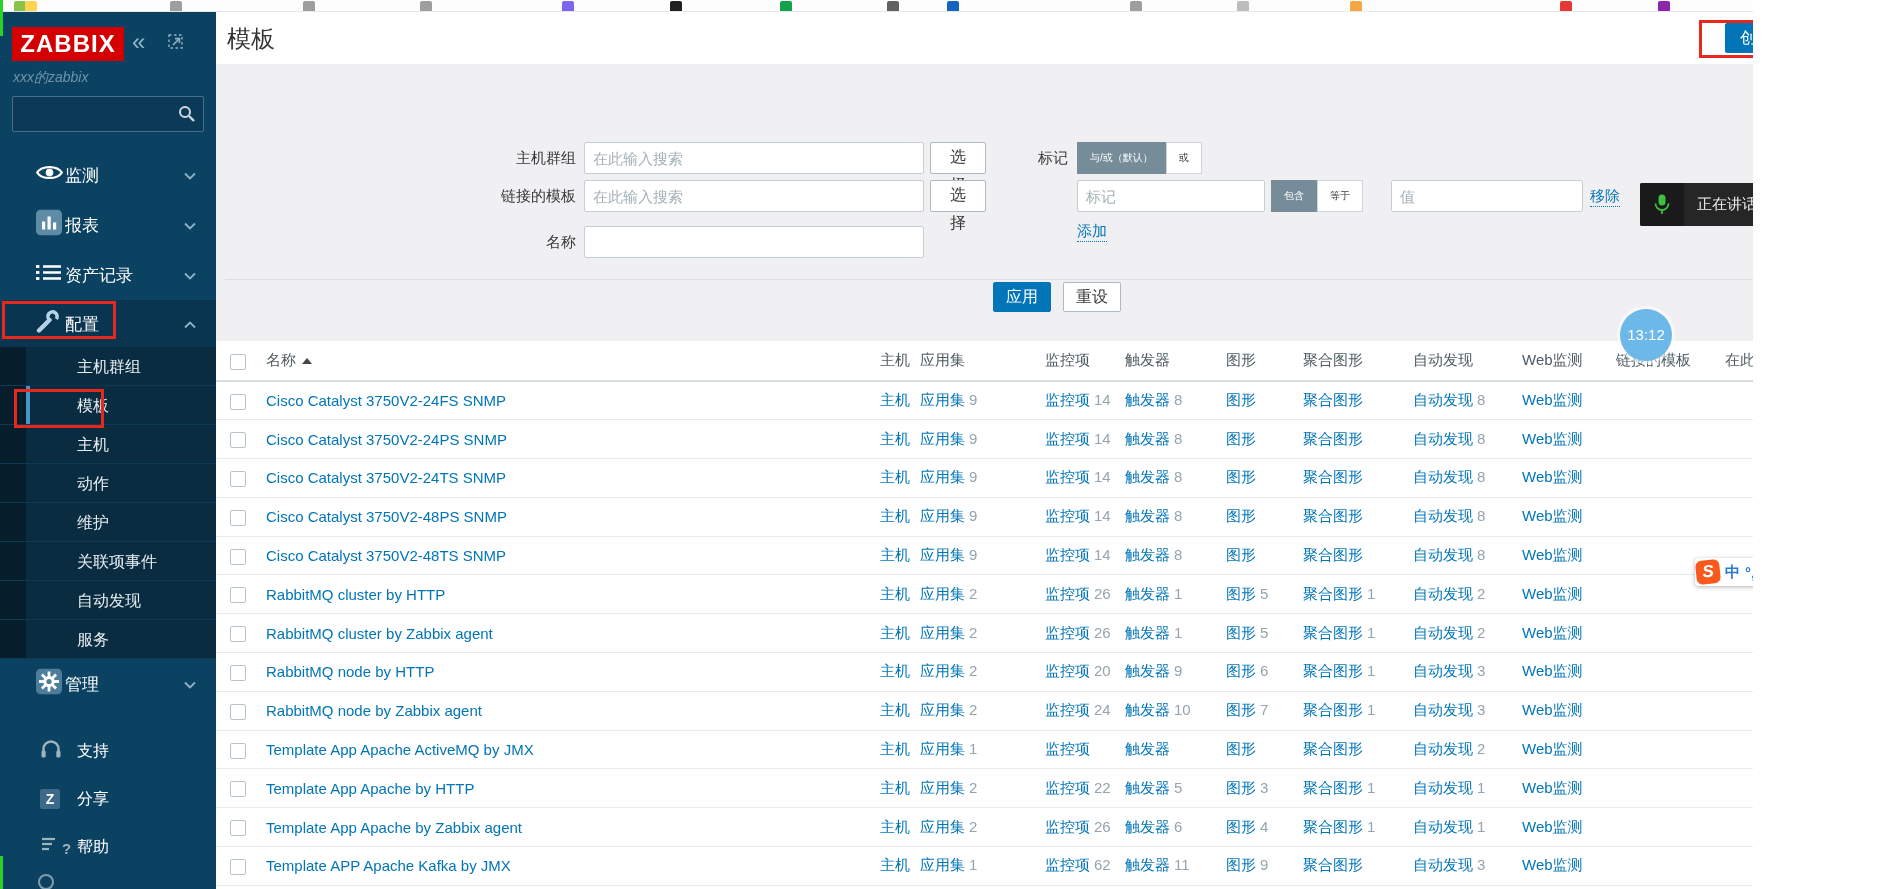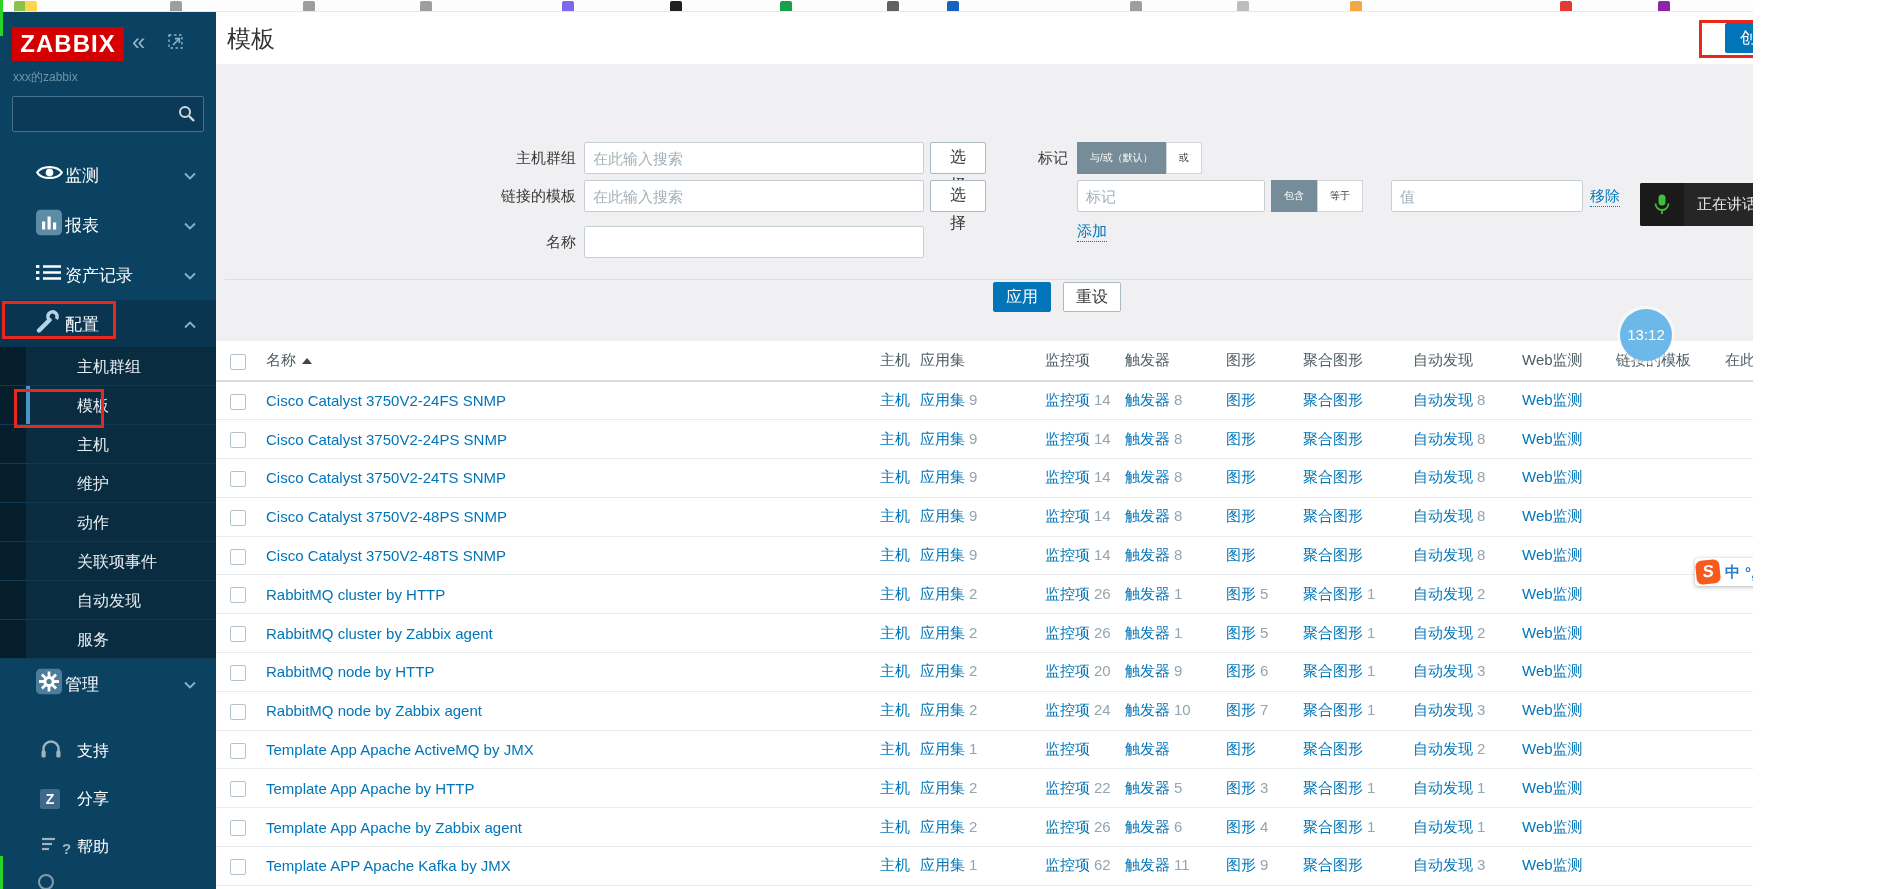--- a/index.html
+++ b/index.html
@@ -10,21 +10,21 @@
   
   .topstrip { position:absolute; left:0; top:0; width:1887px; height:12px; background:#fdfdfd; border-bottom:1px solid #e8e8e8; z-index:40; }
   .favicon { position:absolute; top:1px; width:12px; height:10px; border-radius:2px 2px 0 0; }
 
   
   .sidebar { position:absolute; left:0; top:12px; width:216px; height:877px; background:#0c4261; z-index:10; }
   .logo { position:absolute; left:12px; top:15px; width:112px; height:34px; background:#d40000; color:#fff;
           font-size:24px; font-weight:bold; letter-spacing:1px; text-align:center; line-height:34px; }
   .collapse-glyph { position:absolute; left:132px; top:16px; color:#8fb3c7; font-size:24px; cursor:pointer; }
   .expand-ic { position:absolute; left:168px; top:22px; cursor:pointer; }
-  .subtitle { position:absolute; left:13px; top:57px; color:#6f93a7; font-size:12px; }
+  .subtitle { position:absolute; left:13px; top:57px; color:#6f93a7; font-size:14px;font-style:italic; }
   .side-search { position:absolute; left:12px; top:84px; width:192px; height:36px; background:#0a3a57;
                  border:1px solid #48708a; border-radius:2px; }
   .side-search input { position:absolute; left:6px; top:2px; width:152px; height:30px; background:transparent; border:none; outline:none; color:#dfe9ee; font-size:14px; }
   .side-search .mag { position:absolute; right:8px; top:8px; }
 
   .menu { position:absolute; left:0; top:138px; width:216px; }
   .mitem { position:relative; height:50px; color:#fff; font-size:17px; cursor:pointer; }
   .mitem .ic { position:absolute; left:36px; top:50%; transform:translateY(-50%); }
   .mitem .lbl { position:absolute; left:65px; top:50%; transform:translateY(-50%); }
   .mitem .chev { position:absolute; right:20px; top:50%; transform:translateY(-50%); }
@@ -213,22 +213,22 @@
         <span class="lbl">配置</span>
         <span class="chev"><svg width="12" height="8">
               <polyline points="1,6.5 6,1.5 11,6.5" fill="none" stroke="#8fb3c7" stroke-width="1.8"></polyline>
             </svg></span>
       </div>
 
       <div class="submenu">
         <div class="sitem">主机群组</div>
         <div class="sitem sel">模板</div>
         <div class="sitem">主机</div>
+        <div class="sitem">动作</div>
         <div class="sitem">维护</div>
-        <div class="sitem">动作</div>
         <div class="sitem">关联项事件</div>
         <div class="sitem">自动发现</div>
         <div class="sitem">服务</div>
       </div>
 
       <div class="mitem">
         <span class="ic">
           <svg width="26" height="26">
               <rect x="0" y="0" width="26" height="26" rx="5" fill="#4e7d9b"></rect>
               <g fill="#fff">

